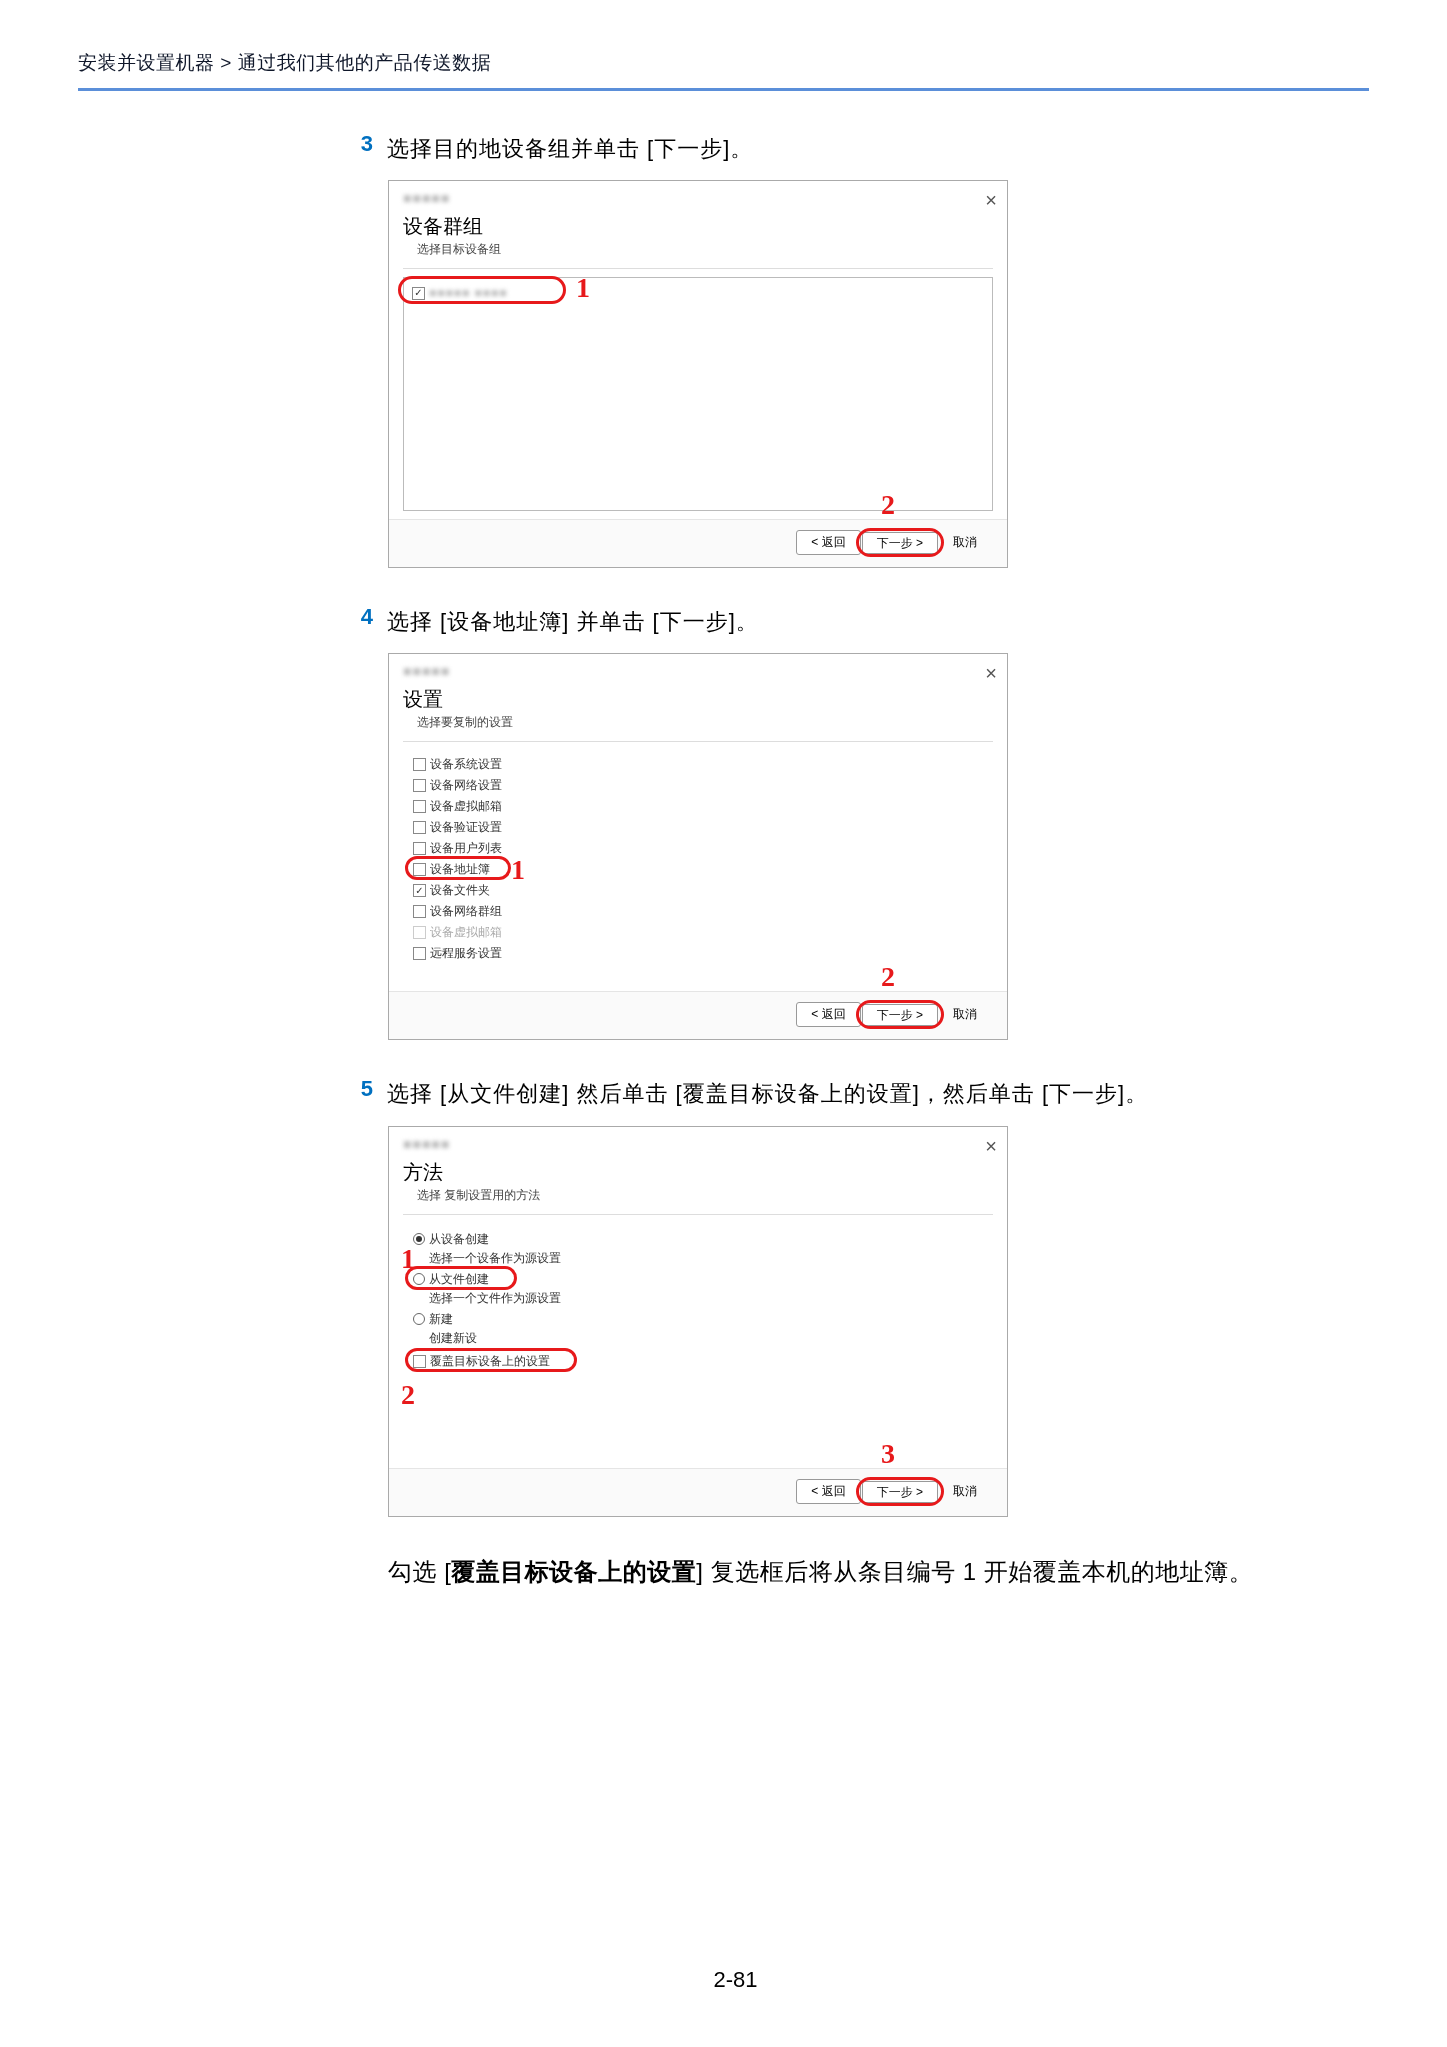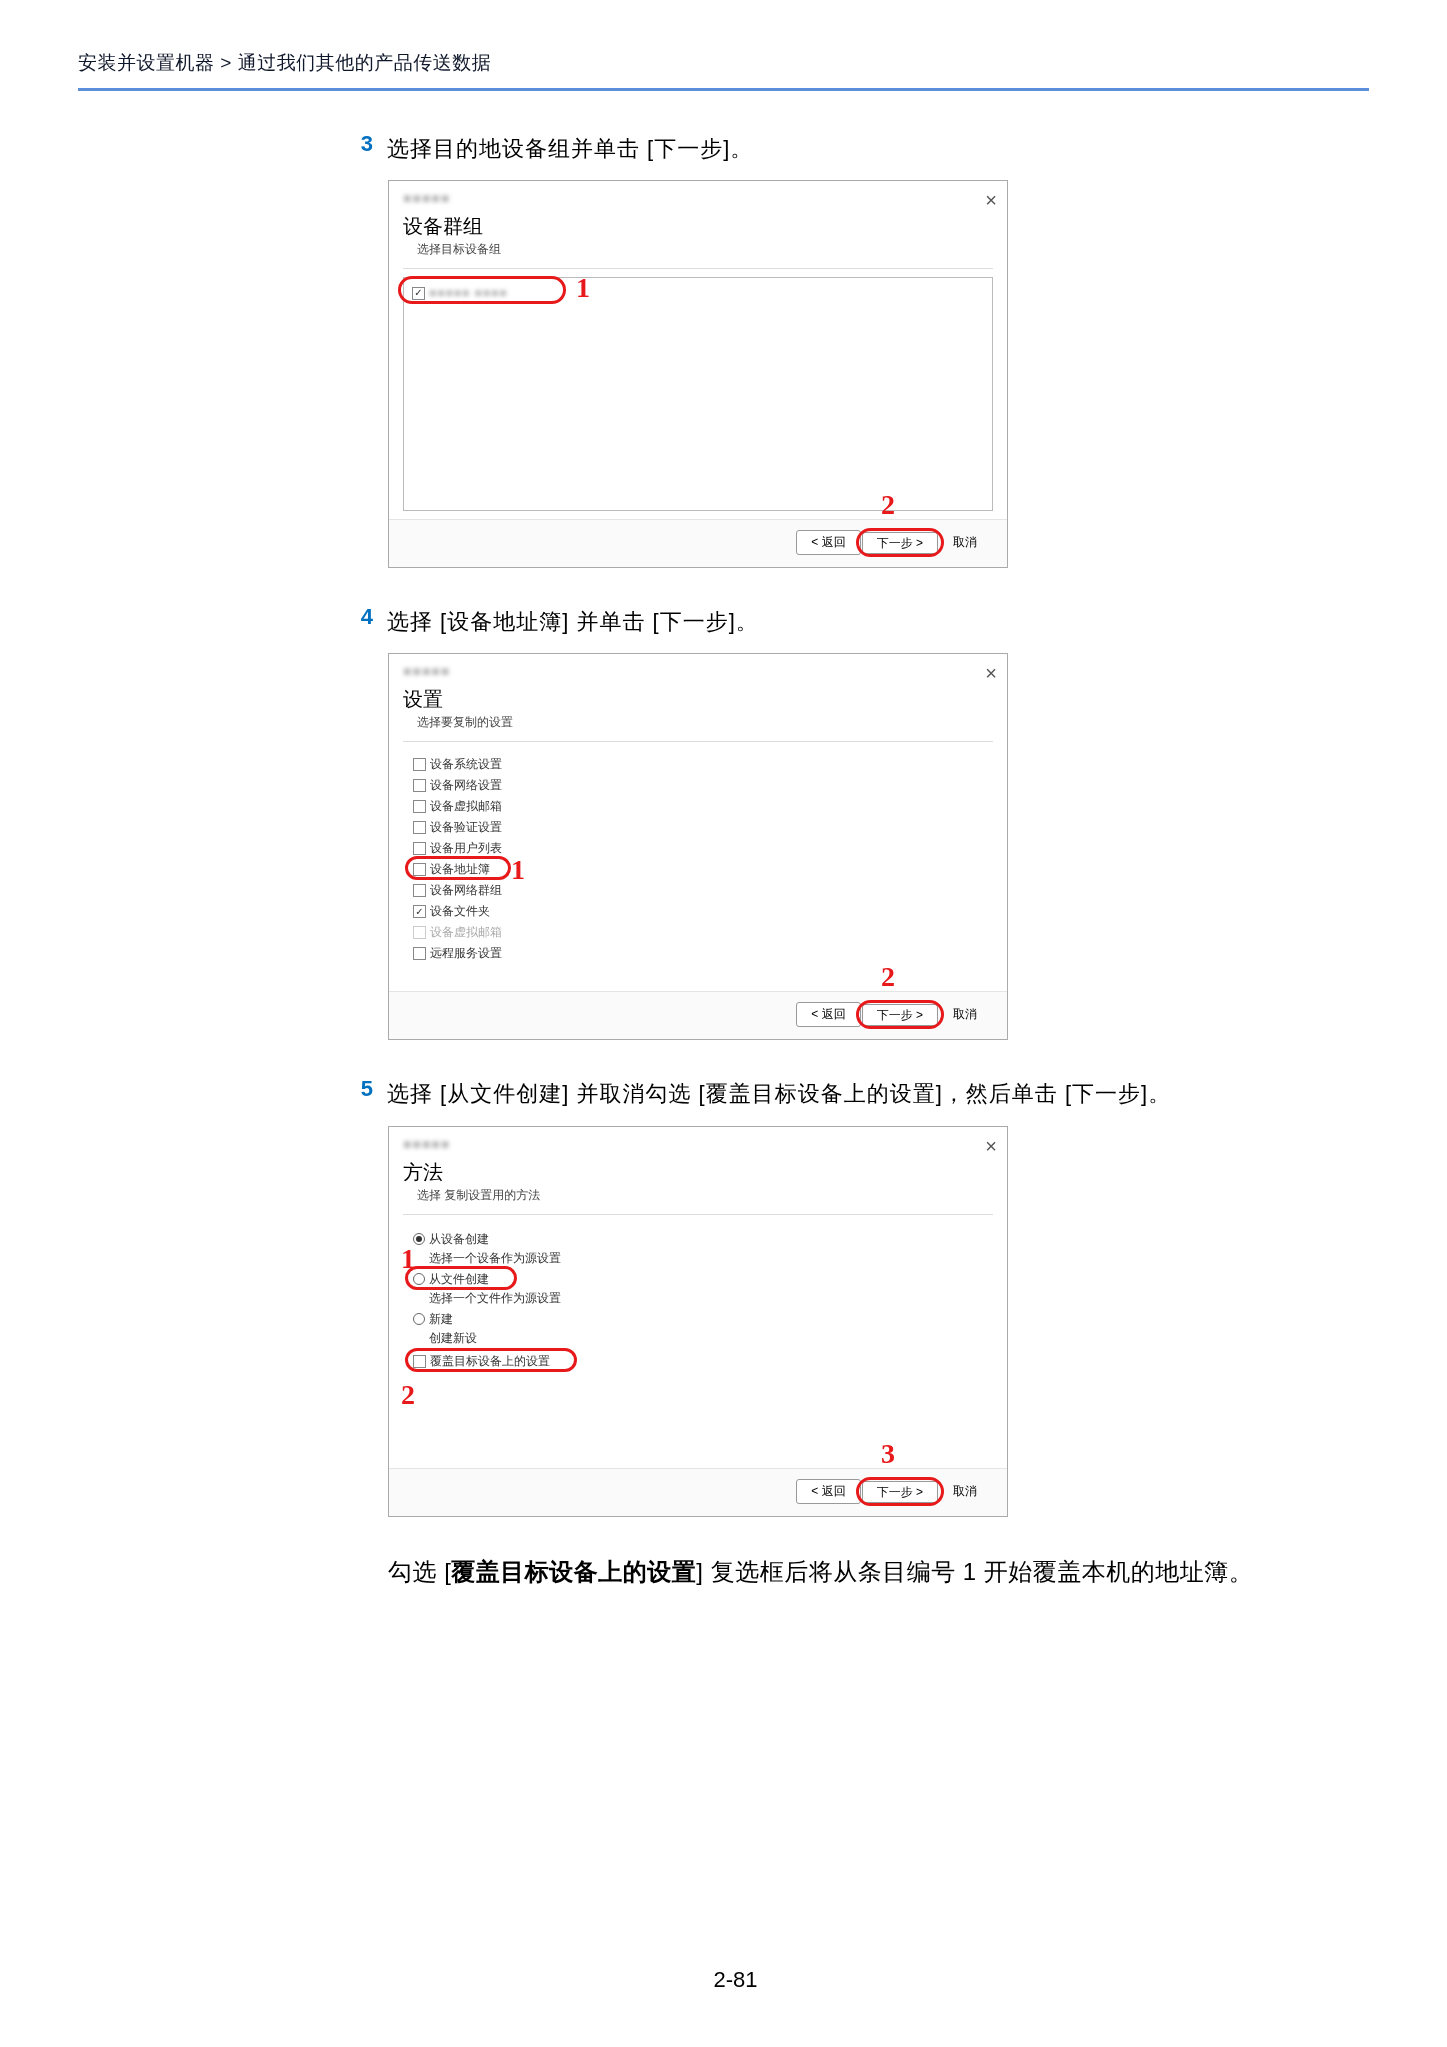--- a/index.html
+++ b/index.html
@@ -120,26 +120,26 @@
       <div class="cb-row">
           <span class="cb"></span>
           <span>设备用户列表</span>
         </div>
       <div class="cb-row" style="position:relative">
         <span class="cb"></span>
           <span>设备地址簿</span>
         <span class="ring" style="left:-6px;top:-3px;width:106px;height:24px"></span>
       </div>
       <div class="cb-row">
-          <span class="cb"></span>
-          <span>设备网络群组</span>
-        </div>
-      <div class="cb-row">
           <span class="cb checked"></span>
           <span>设备文件夹</span>
+        </div>
+      <div class="cb-row">
+          <span class="cb"></span>
+          <span>设备网络群组</span>
         </div>
       <div class="cb-row dim">
           <span class="cb" style="border-color:#ccc"></span>
           <span>设备虚拟邮箱</span>
         </div>
       <div class="cb-row">
           <span class="cb"></span>
           <span>远程服务设置</span>
         </div>
       <span class="rcap" style="left:108px;top:104px">1</span>
@@ -152,21 +152,21 @@
         <span class="ring" style="left:-6px;top:-5px;right:-6px;bottom:-5px"></span>
       </span>
       <span class="btn" style="border:none;background:transparent">取消</span>
     </div>
   </div>
 
   <div class="steps">
     <div class="step">
       <div class="stepnum">5</div>
       <div class="steptxt">
-        <span>选择 [</span><b>从文件创建</b><span>] 并取消勾选 [</span><b>覆盖目标设备上的设置</b><span>]，然后单击 [</span><b>下一步</b><span>]。</span>
+        <span>选择 [</span><b>从文件创建</b><span>] 然后单击 [</span><b>覆盖目标设备上的设置</b><span>]，然后单击 [</span><b>下一步</b><span>]。</span>
       </div>
     </div>
   </div>
 
   <div class="figbox fig3">
     <div class="title-area">
       <span class="blur">■■■■■</span>
       <span class="close">×</span>
     </div>
     <div class="hd1">方法</div>

